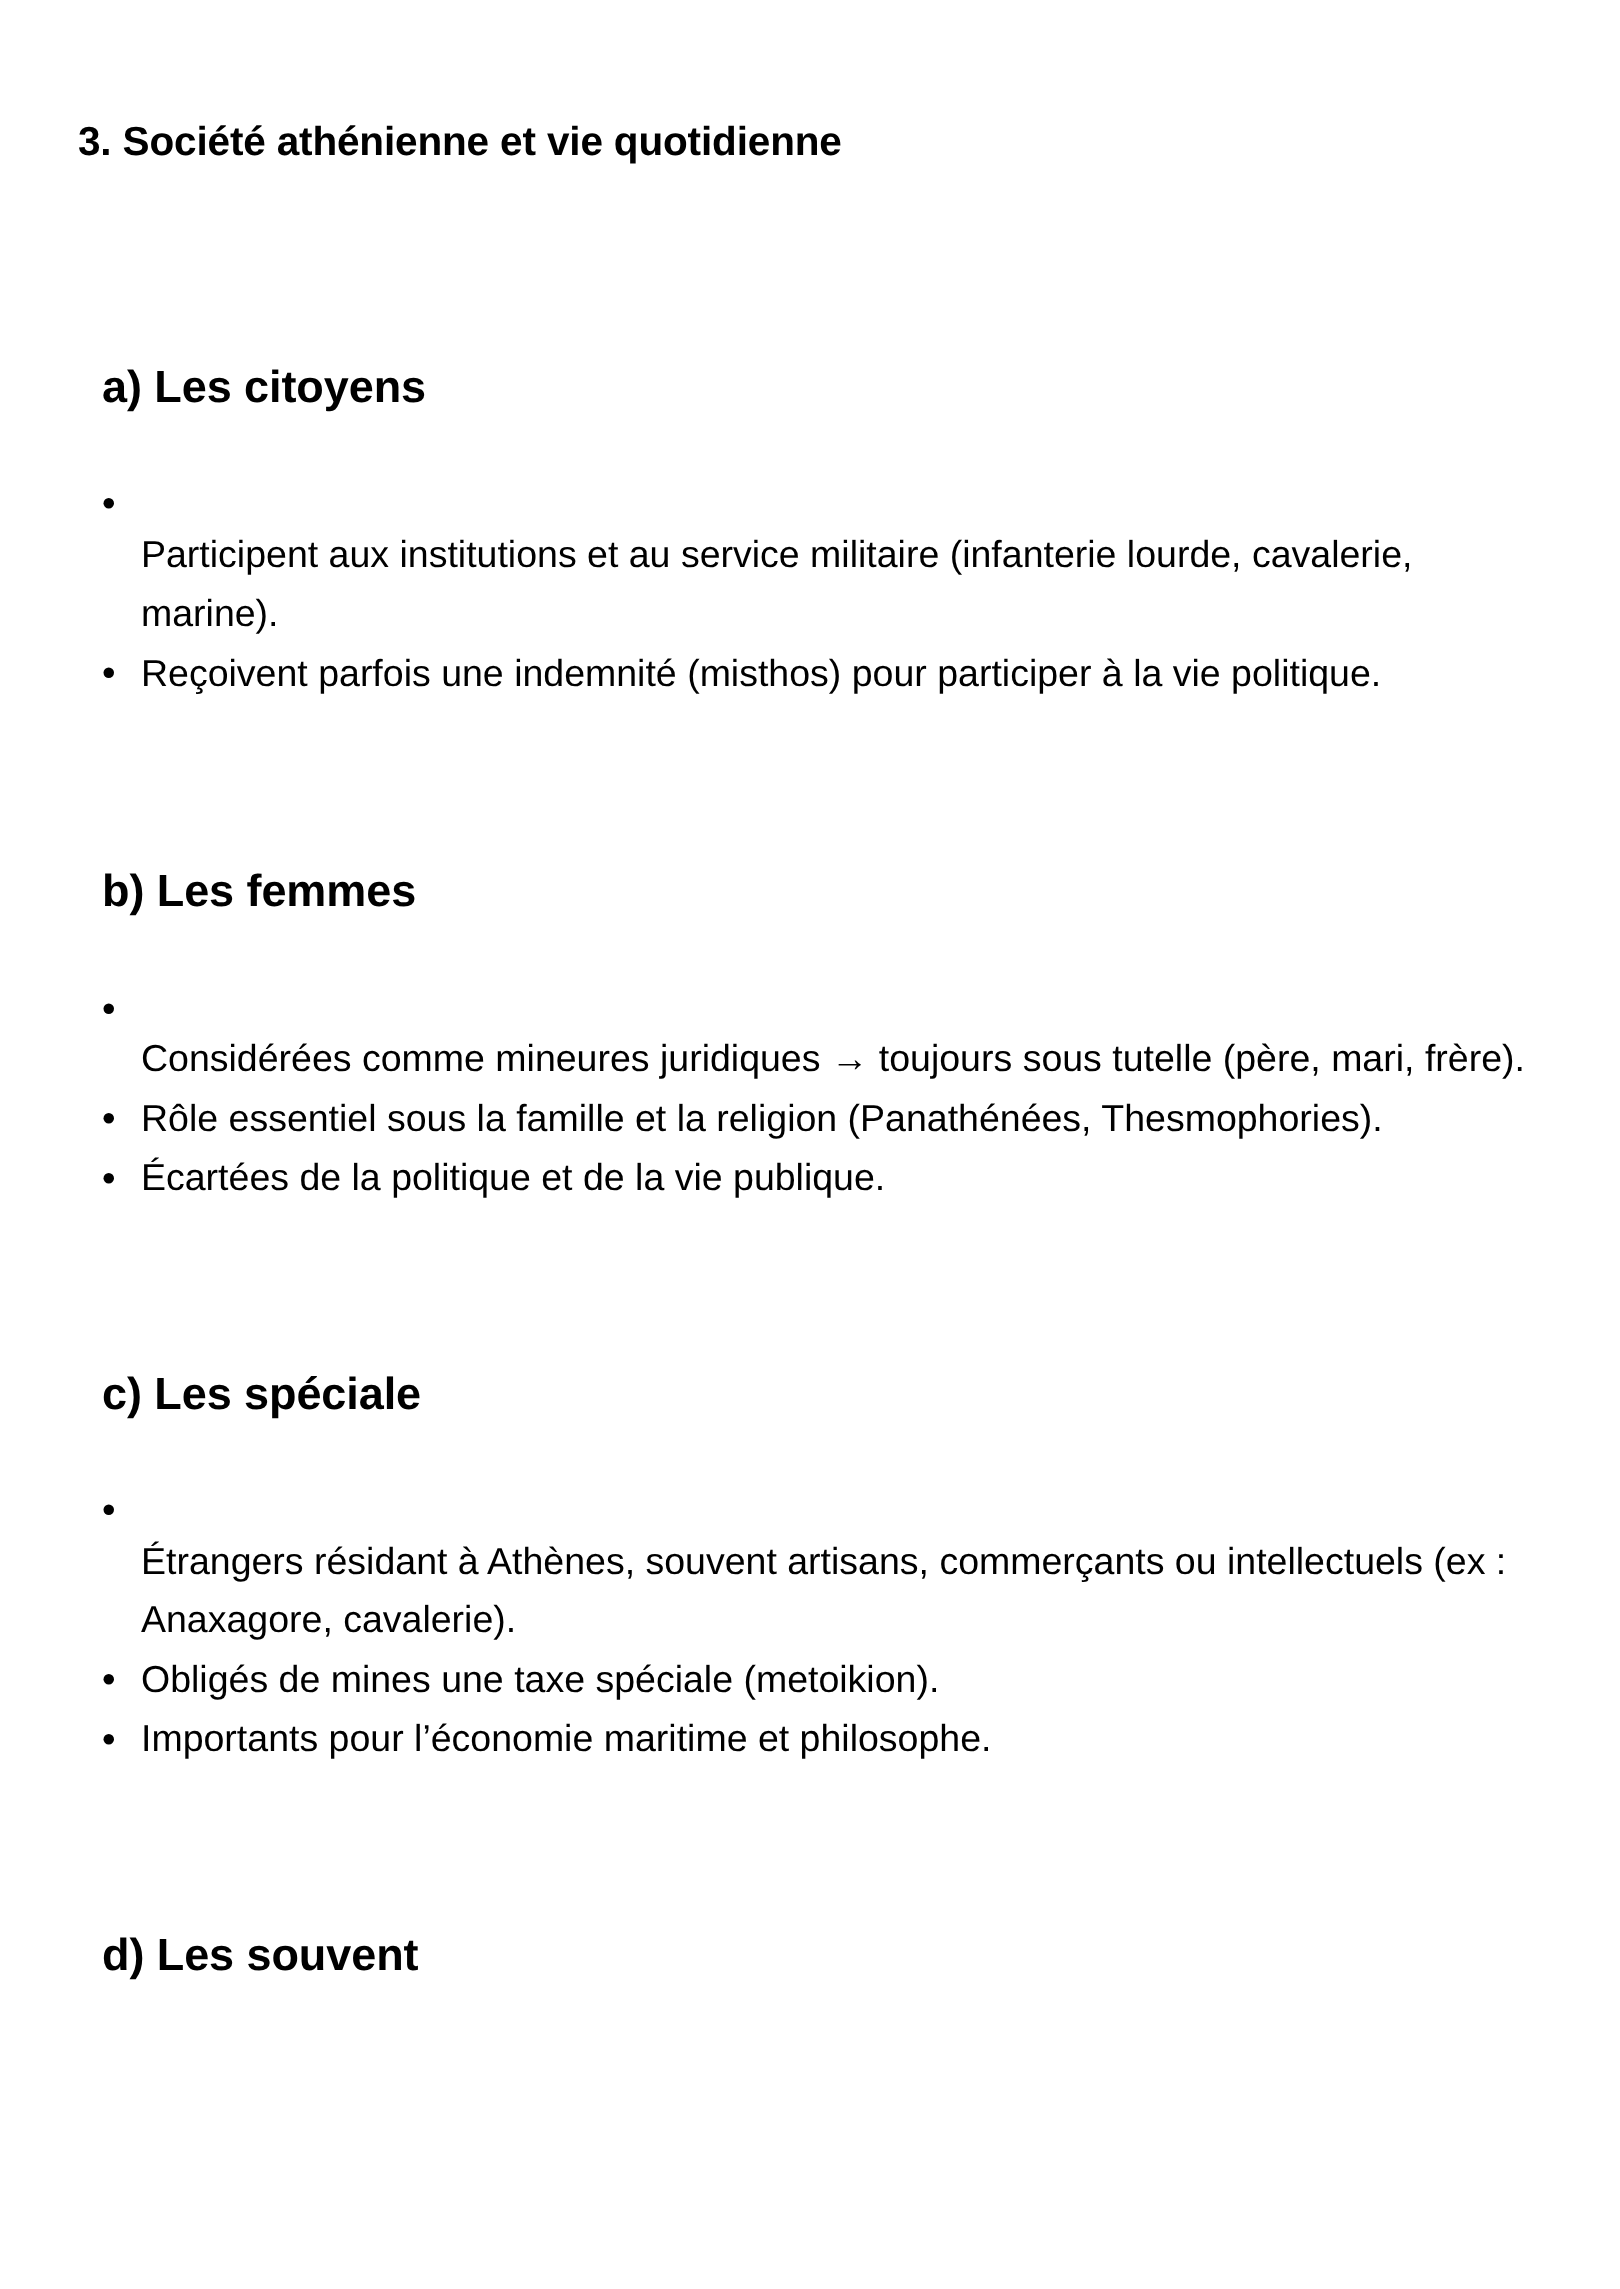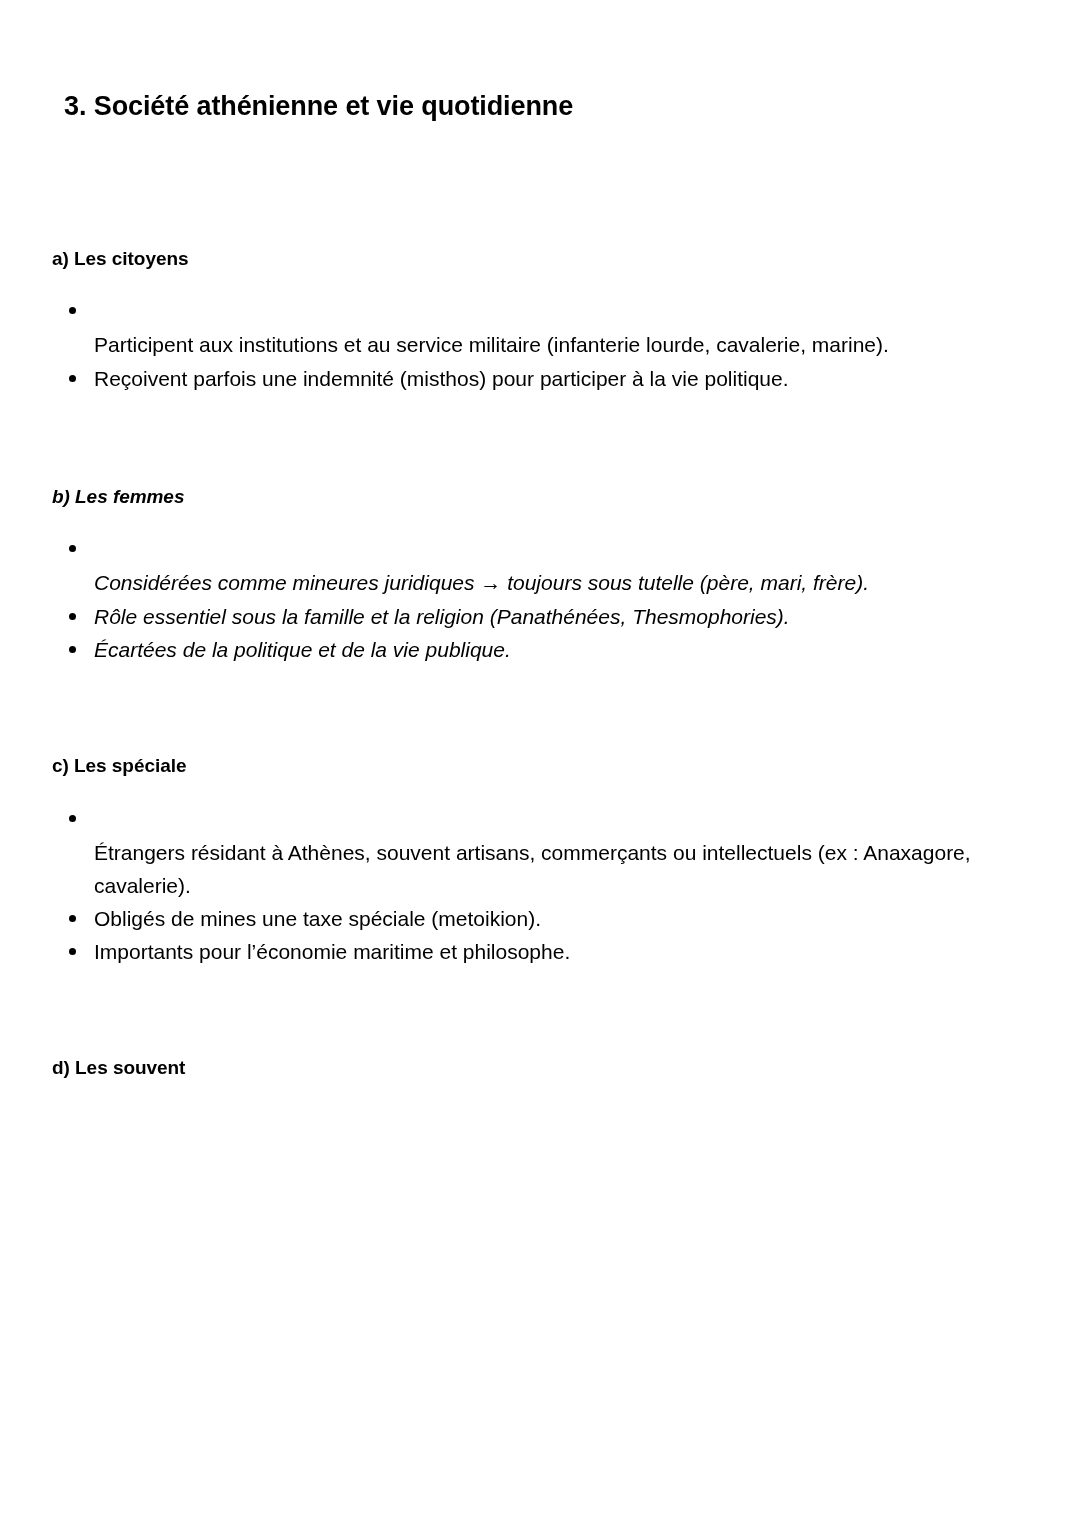--- a/index.html
+++ b/index.html
@@ -24,47 +24,47 @@
     padding: 0 52px;
     background: #ffffff;
     overflow: hidden;
   }
 
   .doc-title {
     font-size: 27px;
     font-weight: bold;
     letter-spacing: -0.1px;
     line-height: 1.25;
-    margin: 12px;
+    margin: 0;
     padding-top: 78px;
   }
 
   .section {
     margin: 0;
   }
 
   .section-heading {
-    font-size: 19px;
+    font-size: 30px;
     font-weight: bold;
     line-height: 1.3;
-    margin: 0;
+    margin: 16px;
     letter-spacing: -0.05px;
   }
 
   
   .section-a { padding-top: 111px; }
-  .section-b { padding-top: 90px; font-style: italic; }
+  .section-b { padding-top: 90px; }
   .section-c { padding-top: 88px; }
   .section-d { padding-top: 88px; }
 
   ul.bullets {
     list-style: none;
     margin: 0;
     padding: 0;
-    font-size: 21px;
+    font-size: 25px;
     line-height: 1.58;
   }
 
   ul.bullets li {
     position: relative;
     padding-left: 42px;
     margin: 0;
   }
 
   ul.bullets li::before {

